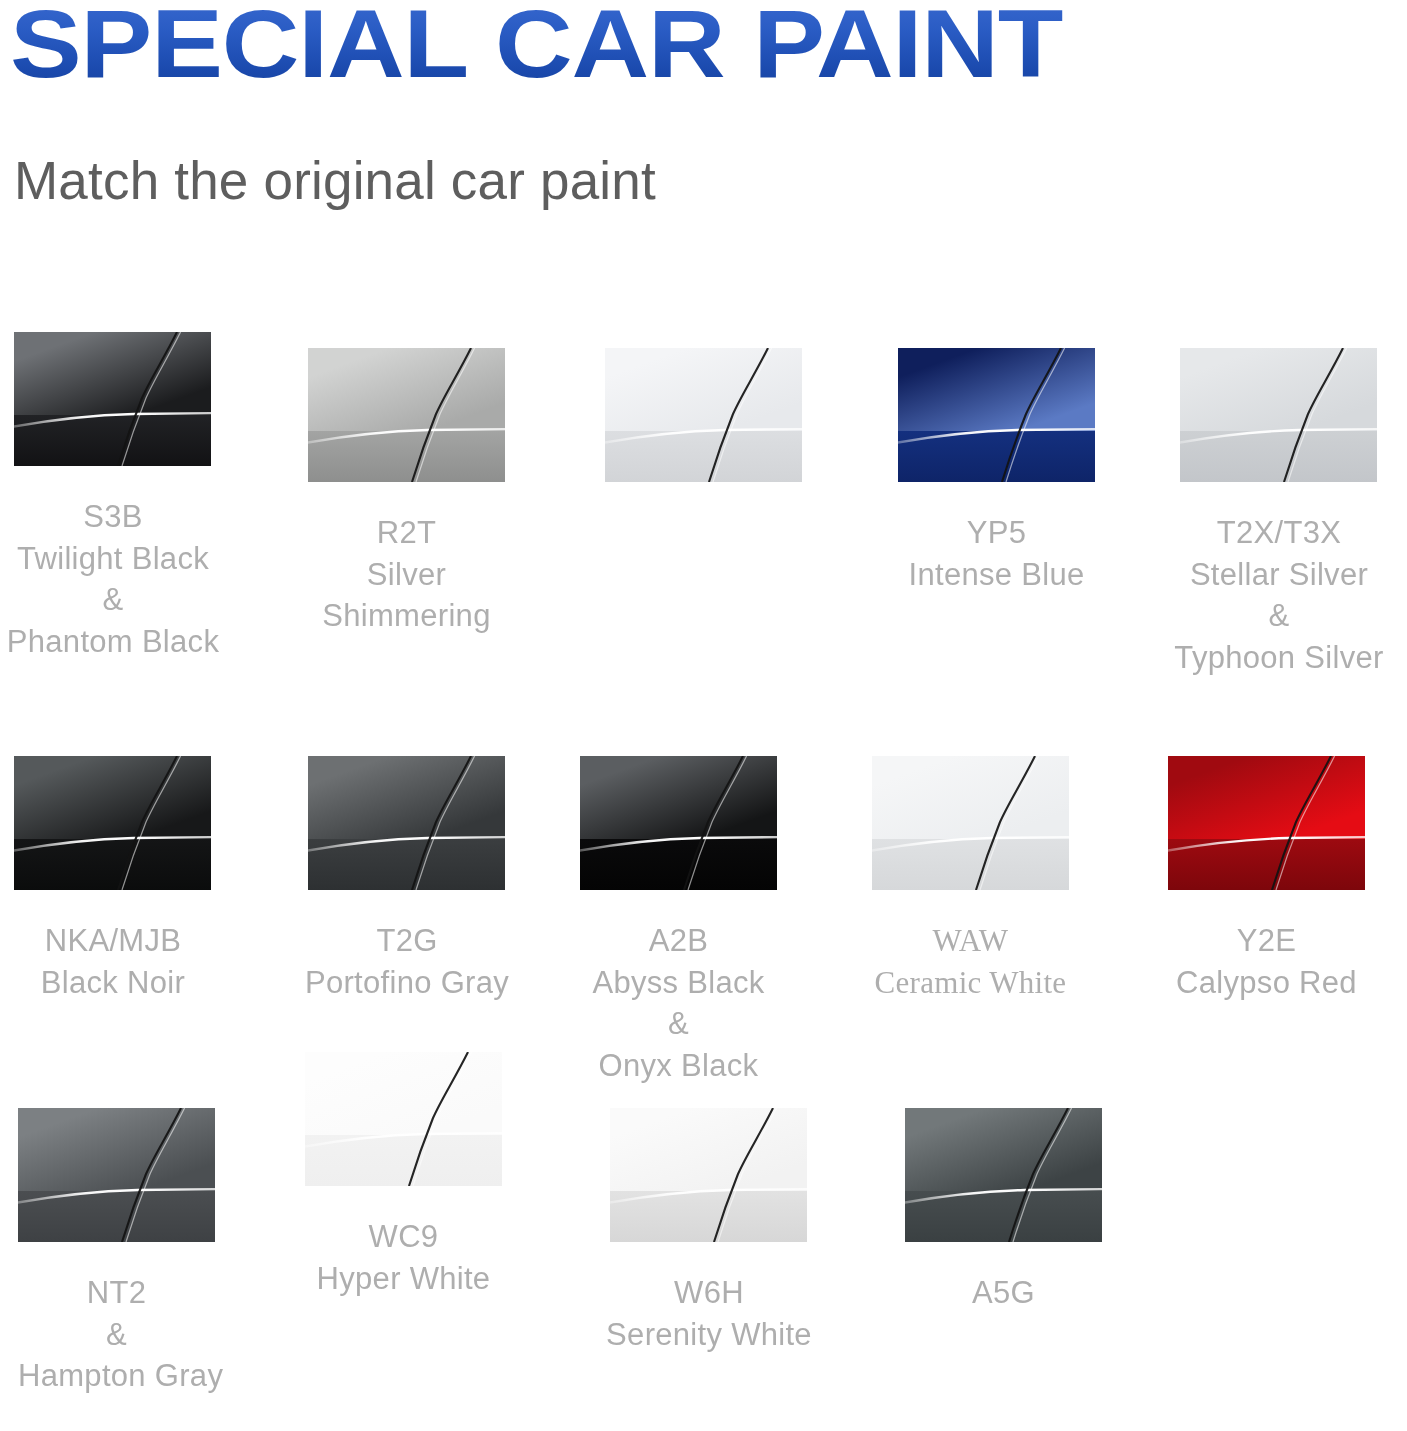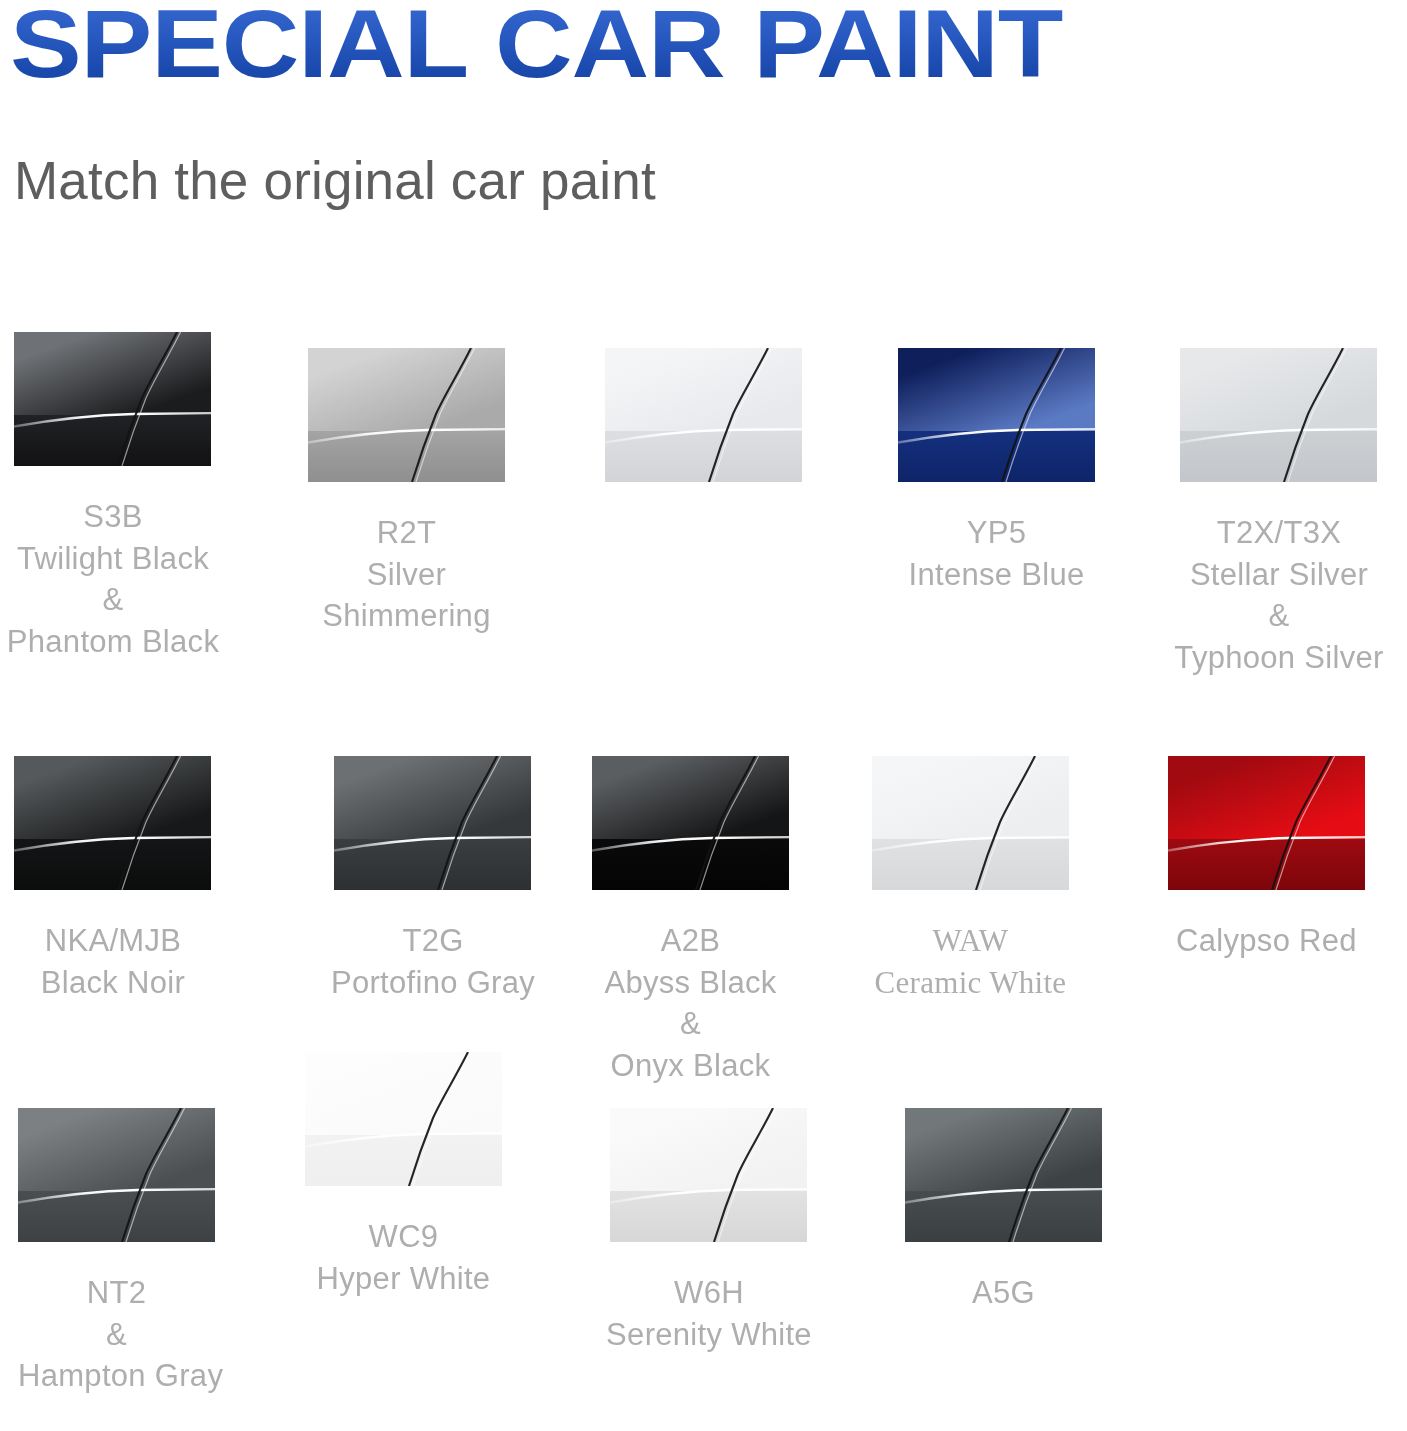--- a/index.html
+++ b/index.html
@@ -294,21 +294,21 @@
               <path d="M163,0 C150,26 136,48 128,66 C120,86 112,108 104,134" fill="none" stroke="#121212" stroke-width="2.1" stroke-opacity="0.92"></path>
               <path d="M166.6,0 C153.6,26 140,48 132,66 C124,86 116,108 108,134" fill="none" stroke="#ffffff" stroke-width="1.25" stroke-opacity="0.55"></path>
             </svg>
           </div>
         </div>
         <div class="caption cap-wide">
           <span class="code">NKA/MJB</span>
           <span class="nm">Black Noir</span>
         </div>
       </div>
-      <div class="cell" style="left: 308px; top: 756px; margin-left: 26px;">
+      <div class="cell" style="left: 308px; top: 756px;">
         <div class="swatch">
           <div class="panel-top" style="background: linear-gradient(160deg, rgb(109, 112, 114) 0%, rgb(109, 112, 114) 18%, rgb(53, 56, 58) 78%, rgb(53, 56, 58) 100%);"></div>
           <div class="panel-bottom" style="background: linear-gradient(rgb(59, 62, 64) 0%, rgb(45, 48, 50) 100%);"></div>
           <div class="crease">
             <svg viewBox="0 0 200 26" preserveAspectRatio="none">
               <defs>
                 <linearGradient id="cg7" x1="0" y1="0" x2="1" y2="0">
                   <stop offset="0%" stop-color="#ffffff" stop-opacity="0.25"></stop>
                   <stop offset="35%" stop-color="#ffffff" stop-opacity="0.95"></stop>
                   <stop offset="62%" stop-color="#ffffff" stop-opacity="1"></stop>
@@ -323,21 +323,21 @@
               <path d="M163,0 C150,26 136,48 128,66 C120,86 112,108 104,134" fill="none" stroke="#121212" stroke-width="2.1" stroke-opacity="0.92"></path>
               <path d="M166.6,0 C153.6,26 140,48 132,66 C124,86 116,108 108,134" fill="none" stroke="#ffffff" stroke-width="1.25" stroke-opacity="0.55"></path>
             </svg>
           </div>
         </div>
         <div class="caption cap-wide">
           <span class="code">T2G</span>
           <span class="nm">Portofino Gray</span>
         </div>
       </div>
-      <div class="cell" style="left: 592px; top: 756px;">
+      <div class="cell" style="left: 580px; top: 756px;">
         <div class="swatch">
           <div class="panel-top" style="background: linear-gradient(160deg, rgb(91, 94, 97) 0%, rgb(91, 94, 97) 18%, rgb(20, 21, 22) 78%, rgb(20, 21, 22) 100%);"></div>
           <div class="panel-bottom" style="background: linear-gradient(rgb(10, 10, 11) 0%, rgb(4, 4, 4) 100%);"></div>
           <div class="crease">
             <svg viewBox="0 0 200 26" preserveAspectRatio="none">
               <defs>
                 <linearGradient id="cg8" x1="0" y1="0" x2="1" y2="0">
                   <stop offset="0%" stop-color="#ffffff" stop-opacity="0.25"></stop>
                   <stop offset="35%" stop-color="#ffffff" stop-opacity="0.95"></stop>
                   <stop offset="62%" stop-color="#ffffff" stop-opacity="1"></stop>
@@ -408,20 +408,21 @@
             </svg>
           </div>
           <div class="gap-line">
             <svg viewBox="0 0 197 134" preserveAspectRatio="none">
               <path d="M163,0 C150,26 136,48 128,66 C120,86 112,108 104,134" fill="none" stroke="#121212" stroke-width="2.1" stroke-opacity="0.92"></path>
               <path d="M166.6,0 C153.6,26 140,48 132,66 C124,86 116,108 108,134" fill="none" stroke="#ffffff" stroke-width="1.25" stroke-opacity="0.55"></path>
             </svg>
           </div>
         </div>
         <div class="caption">
+          <span class="code">Y2E</span>
           <span class="nm">Calypso Red</span>
         </div>
       </div>
       <div class="cell" style="left: 18px; top: 1108px;">
         <div class="swatch">
           <div class="panel-top" style="background: linear-gradient(160deg, rgb(124, 128, 131) 0%, rgb(124, 128, 131) 18%, rgb(75, 79, 82) 78%, rgb(75, 79, 82) 100%);"></div>
           <div class="panel-bottom" style="background: linear-gradient(rgb(75, 78, 81) 0%, rgb(62, 65, 68) 100%);"></div>
           <div class="crease">
             <svg viewBox="0 0 200 26" preserveAspectRatio="none">
               <defs>

